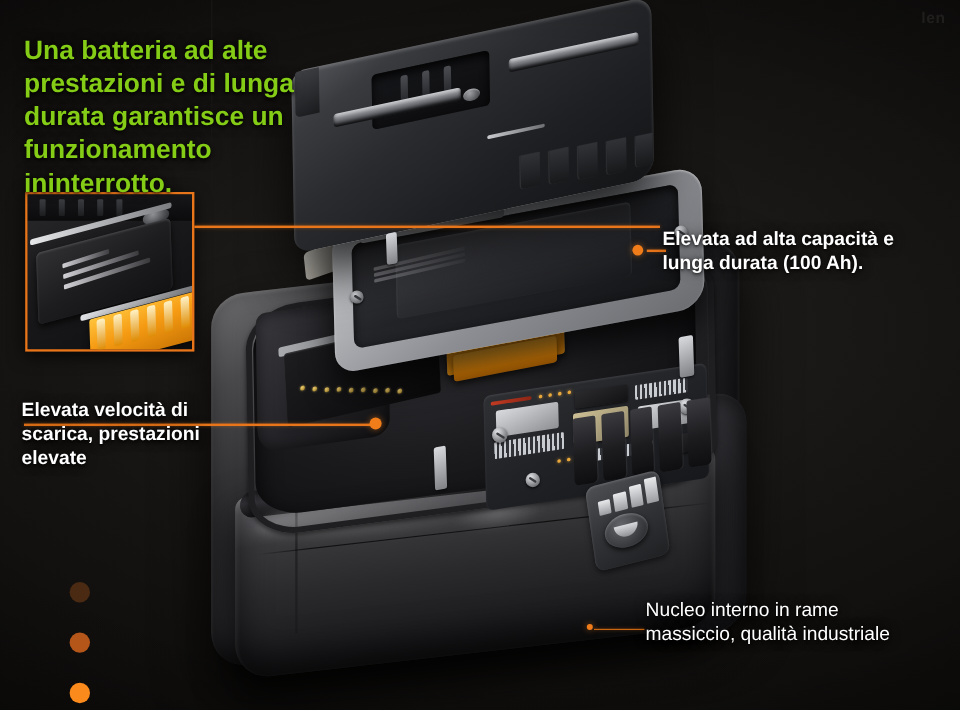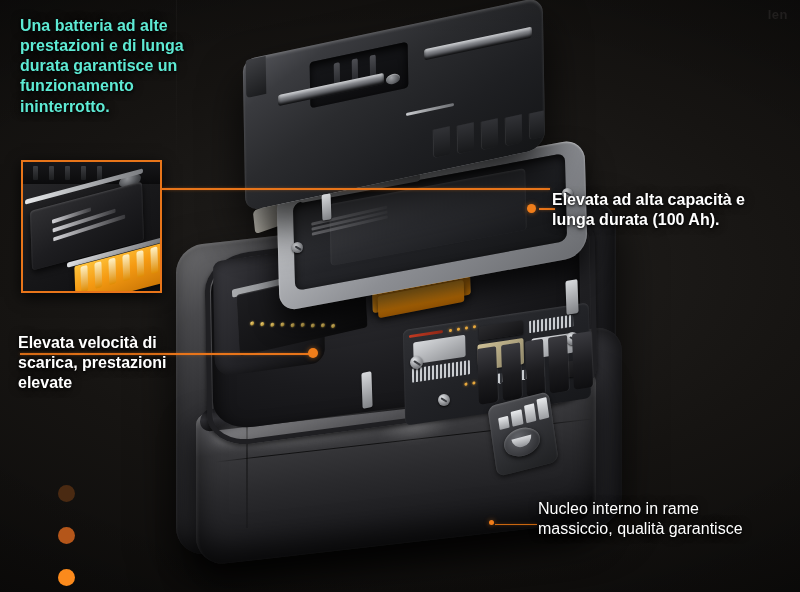--- a/index.html
+++ b/index.html
@@ -669,32 +669,32 @@
       <div class="leader" style="left: 539px; top: 208px; width: 16px;"></div>
       <div class="leader" style="left: 20px; top: 353px; width: 294px;"></div>
       <div class="leader" style="left: 162px; top: 188px; width: 388px;"></div>
       <div class="leader thin" style="left: 495px; top: 524px; width: 42px;"></div>
       <div class="dot" style="left: 527px; top: 204px; width: 9px; height: 9px;"></div>
       <div class="dot" style="left: 308px; top: 348px; width: 10px; height: 10px;"></div>
       <div class="dot" style="left: 489px; top: 520px; width: 5px; height: 5px;"></div>
     </div>
 
   <div id="callout-layer">
-      <div class="callout-text ct-bold" style="left: 20px; top: 16px; font-size: 16px; color: #5eead4;">Una batteria ad alte
+      <div class="callout-text ct-bold" style="left: 20px; top: 28px; font-size: 22px; color: #84cc16;">Una batteria ad alte
 prestazioni e di lunga
 durata garantisce un
 funzionamento
 ininterrotto.</div>
       <div class="callout-text ct-bold" style="left: 552px; top: 190px; font-size: 16px; color: rgb(255, 255, 255);">Elevata ad alta capacità e
 lunga durata (100 Ah).</div>
       <div class="callout-text ct-bold" style="left: 18px; top: 333px; font-size: 16px; color: rgb(255, 255, 255);">Elevata velocità di
 scarica, prestazioni
 elevate</div>
       <div class="callout-text ct-reg" style="left: 538px; top: 499px; font-size: 16px; color: rgb(255, 255, 255);">Nucleo interno in rame
-massiccio, qualità garantisce</div>
+massiccio, qualità industriale</div>
     </div>
 
   <div class="progress-dots" id="progress-dots">
       <span style="background: rgb(74, 42, 18);"></span>
       <span style="background: rgb(180, 86, 26);"></span>
       <span style="background: rgb(251, 138, 28);"></span>
     </div>
 
   <div class="watermark">len</div>
 

